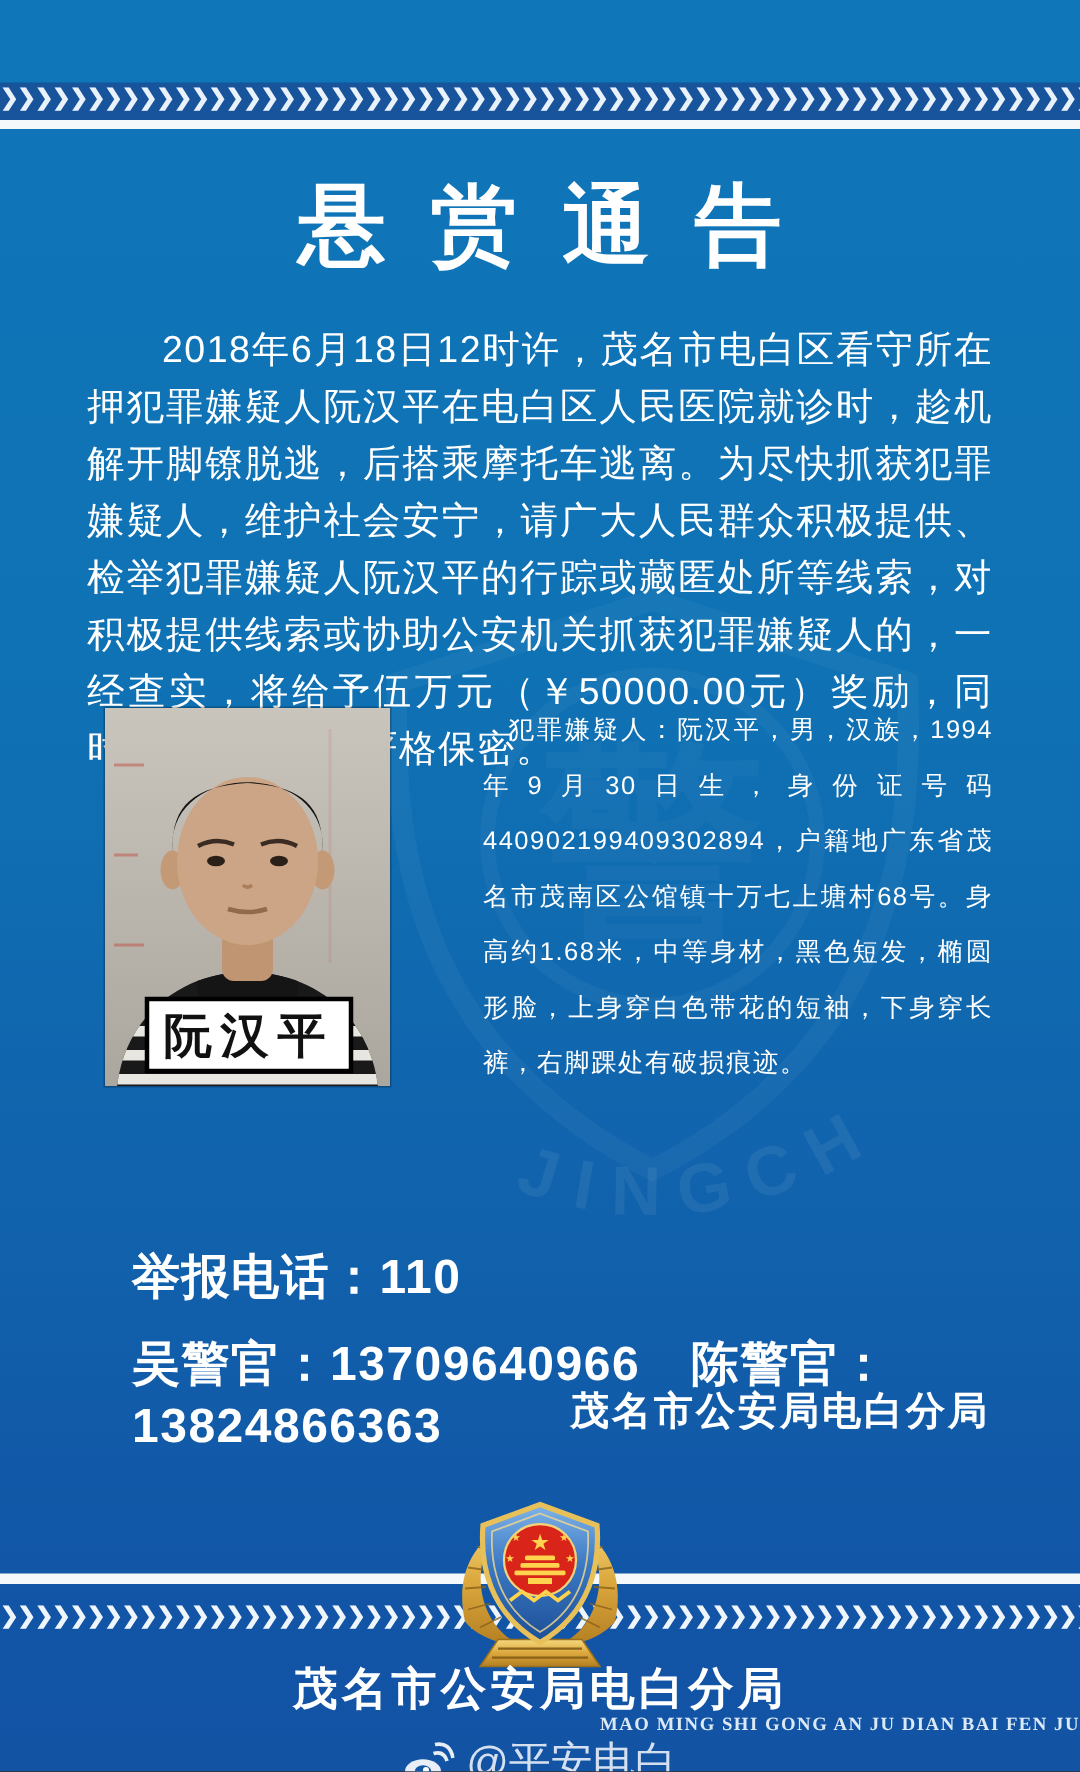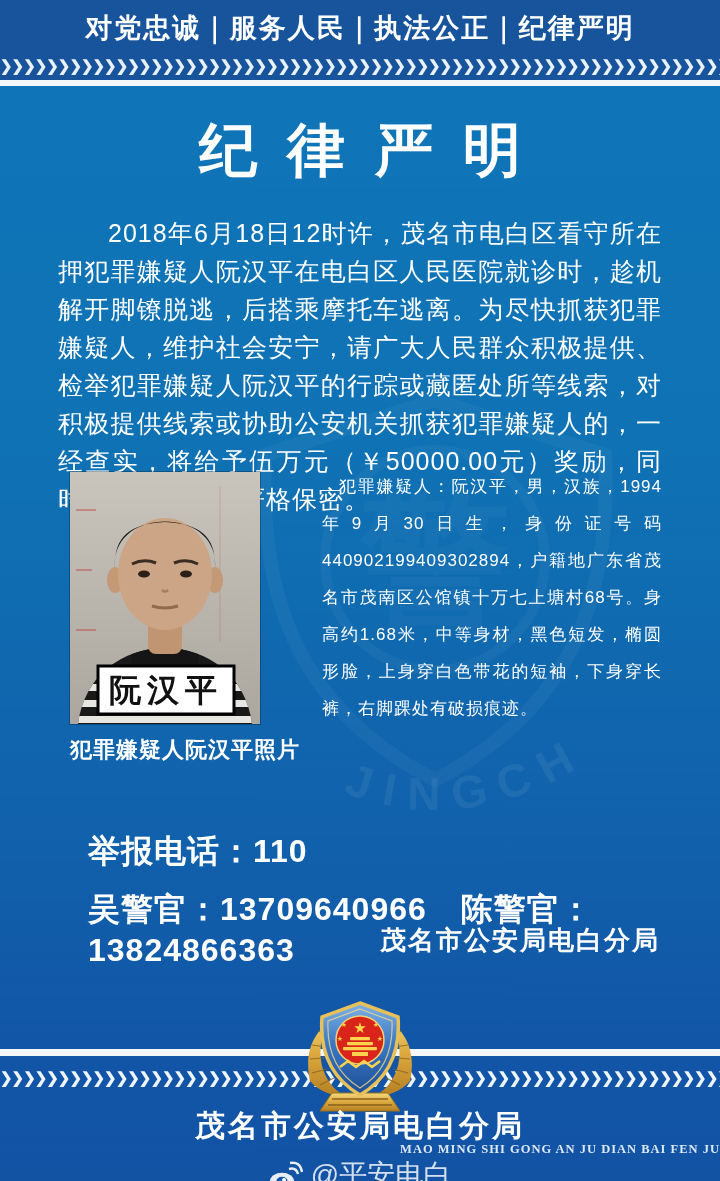--- a/index.html
+++ b/index.html
@@ -50,41 +50,38 @@
     justify-content:center;gap:8px;font-size:28px;color:rgba(255,255,255,.82);z-index:6;}
   .wechat-mark{position:absolute;right:8px;top:1124px;display:flex;align-items:center;gap:8px;
     font-size:24px;font-weight:bold;color:#fff;z-index:7;}
   .photo-svg-label{font-family:"Liberation Serif",serif;font-weight:bold;}
 </style>
 </head>
 <body>
 
 <div class="poster">
 
-  <div class="topbar">
-    <span class="slogan">对党忠诚｜服务人民｜执法公正｜纪律严明</span>
-  </div>
   <div class="chev-band-top">❯❯❯❯❯❯❯❯❯❯❯❯❯❯❯❯❯❯❯❯❯❯❯❯❯❯❯❯❯❯❯❯❯❯❯❯❯❯❯❯❯❯❯❯❯❯❯❯❯❯❯❯❯❯❯❯❯❯❯❯❯❯❯❯❯❯❯❯❯❯❯❯❯❯❯❯❯❯❯❯❯❯❯❯❯❯❯❯❯❯❯❯❯❯❯❯❯❯❯❯❯❯❯❯❯❯❯❯❯❯</div>
   <div class="white-line-top"></div>
 
   <div class="watermark">
     <svg width="500" height="470" viewBox="0 0 500 470">
       <path d="M250 20 L420 75 C425 190 405 320 250 400 C95 320 75 190 80 75 Z" fill="none" stroke="rgba(255,255,255,0.055)" stroke-width="14"></path>
       <circle cx="250" cy="180" r="110" fill="none" stroke="rgba(255,255,255,0.05)" stroke-width="10"></circle>
       <text x="250" y="235" text-anchor="middle" font-size="150" fill="rgba(255,255,255,0.045)" font-weight="bold">警</text>
       <defs>
           <path id="wmArc" d="M110 390 Q250 470 390 390"></path>
         </defs>
       <text font-size="46" fill="rgba(255,255,255,0.09)" font-weight="bold" letter-spacing="14">
         <textPath href="#wmArc" startOffset="18%">JINGCHA</textPath>
       </text>
     </svg>
   </div>
 
-  <div class="title">纪律严明</div>
+  <div class="title">悬赏通告</div>
 
   <div class="body-text">2018年6月18日12时许，茂名市电白区看守所在押犯罪嫌疑人阮汉平在电白区人民医院就诊时，趁机解开脚镣脱逃，后搭乘摩托车逃离。为尽快抓获犯罪嫌疑人，维护社会安宁，请广大人民群众积极提供、检举犯罪嫌疑人阮汉平的行踪或藏匿处所等线索，对积极提供线索或协助公安机关抓获犯罪嫌疑人的，一经查实，将给予伍万元（￥50000.00元）奖励，同时为提供线索者严格保密。</div>
 
   <div class="photo-wrap">
     <svg width="190" height="252" viewBox="0 0 190 252">
       <defs>
         <linearGradient id="phBg" x1="0" y1="0" x2="0" y2="1">
           <stop offset="0" stop-color="#c9c5bd"></stop>
             <stop offset="1" stop-color="#aba69e"></stop>
         </linearGradient>
@@ -125,21 +122,20 @@
         <ellipse cx="74" cy="102" rx="6" ry="3.5" fill="#2a2019"></ellipse>
         <ellipse cx="116" cy="102" rx="6" ry="3.5" fill="#2a2019"></ellipse>
         <path d="M92 118 Q95 121 98 118" stroke="#a97f5e" stroke-width="2.5" fill="none"></path>
         <path d="M82 134 Q95 138 108 134" stroke="#8f6a4d" stroke-width="3" fill="none"></path>
       </g>
 
       <rect x="28" y="194" width="136" height="48" fill="#ffffff" stroke="#000" stroke-width="3"></rect>
       <text class="photo-svg-label" x="96" y="229" text-anchor="middle" font-size="32" fill="#111" letter-spacing="6">阮汉平</text>
     </svg>
   </div>
-  <div class="photo-caption">犯罪嫌疑人阮汉平照片</div>
 
   <div class="desc-text">犯罪嫌疑人：阮汉平，男，汉族，1994年9月30日生，身份证号码440902199409302894，户籍地广东省茂名市茂南区公馆镇十万七上塘村68号。身高约1.68米，中等身材，黑色短发，椭圆形脸，上身穿白色带花的短袖，下身穿长裤，右脚踝处有破损痕迹。</div>
 
   <div class="contact">
     <div class="row">举报电话：110</div>
     <div class="row">
       <span>吴警官：13709640966</span>
       <span class="officer2">陈警官：13824866363</span>
     </div>
   </div>

